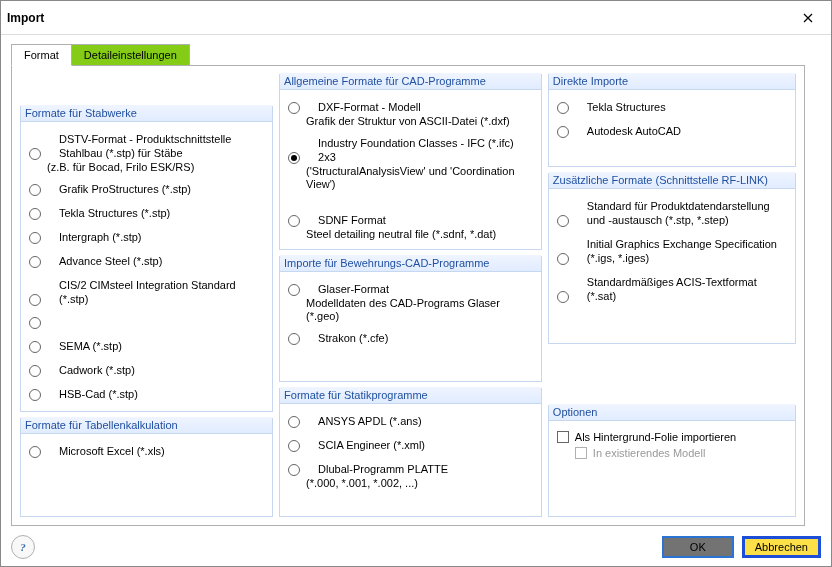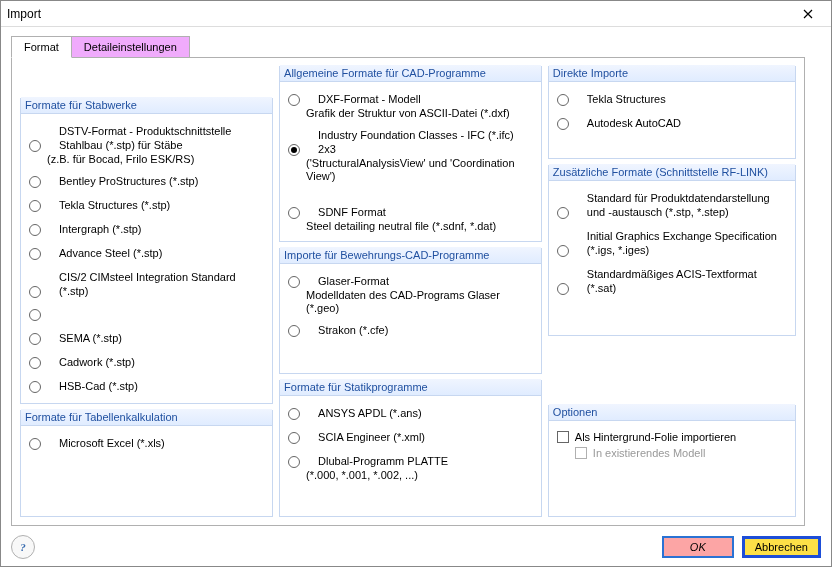--- a/index.html
+++ b/index.html
@@ -1,24 +1,24 @@
 <!DOCTYPE html>
 <html><head>
 <meta charset="utf-8">
 <style>
   * { box-sizing: border-box; }
   html, body { margin: 0; padding: 0; font-family: "Segoe UI", Tahoma, Arial, sans-serif; font-size: 11px; color: #000; background: #fff; }
   .window { width: 832px; height: 567px; border: 1px solid #888; background: #fff; display: flex; flex-direction: column; position: relative; }
-  .titlebar { height: 26px; display: flex; align-items: center; padding: 0 6px; border-bottom: 1px solid #ddd; }
+  .titlebar { height: 34px; display: flex; align-items: center; padding: 0 6px; border-bottom: 1px solid #ddd; font-weight: bold; }
   .titlebar-text { font-size: 12px; }
   .titlebar-close { margin-left: auto; width: 34px; height: 24px; display: flex; align-items: center; justify-content: center; cursor: pointer; }
   .titlebar-close svg { width: 10px; height: 10px; }
   .body { flex: 1; padding: 6px 26px 6px 10px; display: flex; flex-direction: column; }
   .tabstrip { display: flex; align-items: flex-end; height: 24px; position: relative; }
-  .tab { padding: 4px 12px; border: 1px solid #b0b0b0; background: #f0abfc; margin-right: -1px; position: relative; top: 1px; cursor: pointer; }
+  .tab { padding: 4px 12px; border: 1px solid #b0b0b0; background: #84cc16; margin-right: -1px; position: relative; top: 1px; cursor: pointer; }
   .tab.active { border-bottom: 1px solid #fff; background: #fff; z-index: 2; }
   .tabpage { border: 1px solid #b0b0b0; flex: 1; padding: 8px 8px 8px 8px; display: flex; gap: 6px; }
   .col { display: flex; flex-direction: column; gap: 6px; }
   .col1 { width: 260px; margin-top: 32px; }
   .col2 { width: 270px; }
   .col3 { width: 255px; }
   .group { border: 1px solid #c7d7f0; background: #fff; padding: 4px 8px 8px 8px; position: relative; }
   .group-legend { position: relative; top: -2px; font-size: 11px; color: #2050a0; background: linear-gradient(#f0f5ff, #e0ecff); padding: 2px 4px; margin: -4px -8px 6px -8px; border-bottom: 1px solid #c7d7f0; }
   .radio-row { display: flex; align-items: flex-end; gap: 18px; padding: 2px 0; cursor: pointer; line-height: 14px; }
   .radio { width: 12px; height: 12px; border: 1px solid #666; border-radius: 50%; flex: 0 0 12px; margin-top: 1px; background: #fff; position: relative; }
@@ -26,21 +26,21 @@
   .radio-label { flex: 1; }
   .sub { color: #000; padding-left: 18px; line-height: 13px; margin-top: -1px; }
   .check-row { display: flex; align-items: center; gap: 6px; padding: 2px 0; cursor: pointer; }
   .check { width: 12px; height: 12px; border: 1px solid #666; flex: 0 0 12px; background: #fff; }
   .check.disabled { border-color: #b0b0b0; }
   .check-row.disabled { color: #999; cursor: default; padding-left: 18px; }
   .button-row { height: 34px; display: flex; align-items: center; padding: 0 10px 4px 10px; gap: 8px; }
   .help-btn { width: 24px; height: 24px; border: 1px solid #b0b0b0; border-radius: 50%; display: flex; align-items: center; justify-content: center; cursor: pointer; background: #f8f8f8; color: #3a6db0; font-style: italic; font-weight: bold; font-family: Georgia, serif; }
   .spacer { flex: 1; }
   .btn { min-width: 72px; height: 22px; border: 3px solid #1d4ed8; background: #fde047; display: flex; align-items: center; justify-content: center; cursor: pointer; padding: 0 10px; }
-  .btn.default { border: 2px solid #2a72d4; background: #fca5a5; font-style: italic; }
+  .btn.default { border: 2px solid #2a72d4; background: #737373; }
   .spacer-v { flex: 1; }
 </style>
 </head>
 <body>
 
 <div class="window">
   <div class="titlebar">
     <span class="titlebar-text">Import</span>
     <div class="titlebar-close">
       <svg viewBox="0 0 10 10">
@@ -61,21 +61,21 @@
         <div class="group">
           <div class="group-legend">Formate für Stabwerke</div>
           <div class="radio-row">
             <div class="radio"></div>
             <div class="radio-label">DSTV-Format - Produktschnittstelle Stahlbau (*.stp) für Stäbe</div>
           </div>
           <div class="sub">(z.B. für Bocad, Frilo ESK/RS)</div>
           <div style="height:6px"></div>
           <div class="radio-row">
               <div class="radio"></div>
-              <div class="radio-label">Bentley ProStructures (*.stp)</div>
+              <div class="radio-label">Grafik ProStructures (*.stp)</div>
             </div>
           <div style="height:6px"></div>
           <div class="radio-row">
               <div class="radio"></div>
               <div class="radio-label">Tekla Structures (*.stp)</div>
             </div>
           <div style="height:6px"></div>
           <div class="radio-row">
               <div class="radio"></div>
               <div class="radio-label">Intergraph (*.stp)</div>

